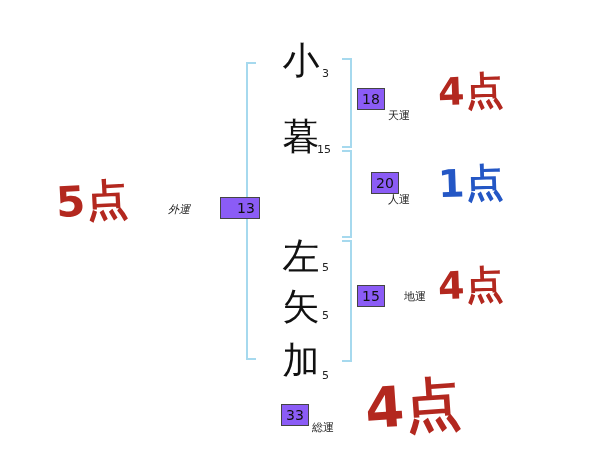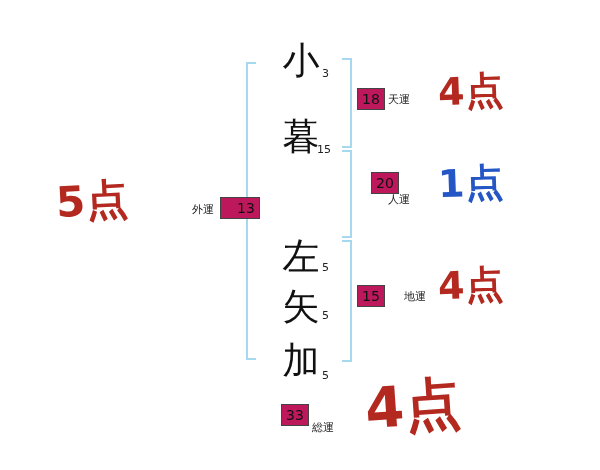--- a/index.html
+++ b/index.html
@@ -13,21 +13,21 @@
     left:278px;width:46px;text-align:center;font-size:37px;line-height:1;
     color:#111;
   }
   .stroke-num{
     font-size:11px;color:#222;line-height:1;
   }
   .bracket-open{border-left:2px solid #a6d9ee;border-top:2px solid #a6d9ee;border-bottom:2px solid #a6d9ee;width:8px;}
   .bracket-close{border-right:2px solid #a6d9ee;border-top:2px solid #a6d9ee;border-bottom:2px solid #a6d9ee;width:8px;}
   
   .fortune-box{
-    border:1.5px solid #444;background:#be185d;font-size:14px;line-height:1;
+    border:1.5px solid #444;background:#8b5cf6;font-size:14px;line-height:1;
     padding:3px 4px;min-width:16px;text-align:center;color:#111;
   }
   .fortune-label{font-size:11px;color:#222;line-height:1;}
   
   .score{
     font-weight:bold;line-height:1;letter-spacing:1px;
   }
   .score-red{color:#b3281f;}
   .score-blue{color:#2457c5;}
   .r-3n{transform:rotate(-3deg);}
@@ -50,25 +50,25 @@
   <div class="abs stroke-num" style="left:322px;top:262px;">5</div>
   <div class="abs stroke-num" style="left:322px;top:310px;">5</div>
   <div class="abs stroke-num" style="left:322px;top:370px;">5</div>
 
   <div class="abs bracket-open" style="left:246px;top:62px;height:294px;"></div>
 
   <div class="abs bracket-close" style="left:342px;top:58px;height:86px;"></div>
   <div class="abs bracket-close" style="left:342px;top:150px;height:84px;"></div>
   <div class="abs bracket-close" style="left:342px;top:240px;height:118px;"></div>
 
-  <div class="abs fortune-label" style="left:192px;top:204px;">外運</div>
+  <div class="abs fortune-label" style="left:168px;top:204px;font-style:italic;">外運</div>
   <div class="abs fortune-box" style="left:220px;top:197px;padding-left:16px;">13</div>
 
   <div class="abs fortune-box" style="left:357px;top:88px;">18</div>
-  <div class="abs fortune-label" style="left:388px;top:94px;">天運</div>
+  <div class="abs fortune-label" style="left:388px;top:110px;">天運</div>
 
   <div class="abs fortune-box" style="left:357px;top:172px;margin-left:14px;">20</div>
   <div class="abs fortune-label" style="left:388px;top:178px;margin-top:16px;">人運</div>
 
   <div class="abs fortune-box" style="left:357px;top:285px;">15</div>
   <div class="abs fortune-label" style="left:404px;top:291px;">地運</div>
 
   <div class="abs fortune-box" style="left:281px;top:404px;">33</div>
   <div class="abs fortune-label" style="left:312px;top:422px;">総運</div>
 

